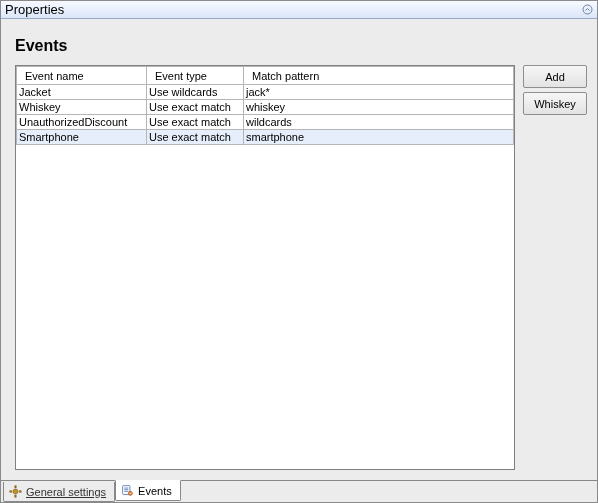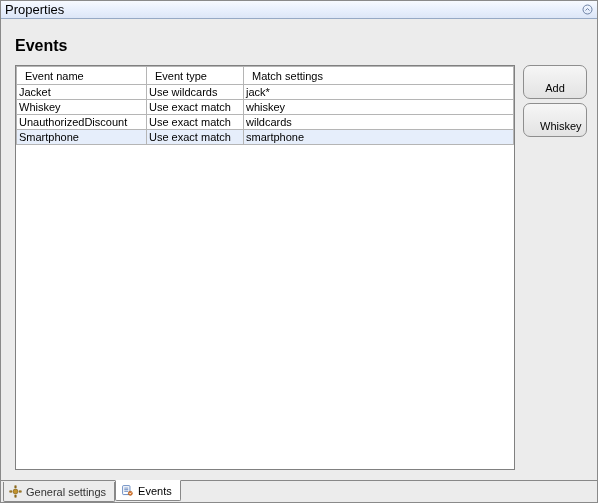--- a/index.html
+++ b/index.html
@@ -113,26 +113,26 @@
     width: 64px;
     display: flex;
     flex-direction: column;
     gap: 4px;
   }
   button.action {
     height: 23px;
     width: 64px;
     background: linear-gradient(#f6f6f6, #e3e3e3);
     border: 1px solid #8e8e8e;
-    border-radius: 7px;
+    border-radius: 2px;
     font-family: inherit;
     font-size: 11px;
     color: #000;
     cursor: pointer;
-    padding: 16px;
+    padding: 4px;
   }
   .tabbar {
     height: 22px;
     background: #ececec;
     border-top: 1px solid #888;
     display: flex;
     align-items: flex-end;
     padding-left: 2px;
   }
   .tab {
@@ -154,20 +154,21 @@
   }
   .tab.active {
     background: #fff;
     color: #000;
     top: -1px;
     height: 21px;
     border-top: 1px solid #fff;
   }
   .tab:not(.active) {
     border-top: 0;
+    text-decoration: underline;
   }
   .tab-icon {
     width: 14px;
     height: 14px;
     display: inline-flex;
     align-items: center;
     justify-content: center;
   }
 </style>
 </head>
@@ -194,21 +195,21 @@
           <table>
             <colgroup>
                 <col class="c1">
                 <col class="c2">
                 <col class="c3">
               </colgroup>
             <thead>
               <tr>
                 <th>Event name</th>
                 <th>Event type</th>
-                <th>Match settings</th>
+                <th>Match pattern</th>
               </tr>
             </thead>
             <tbody id="tbody">
                 <tr>
                   <td>Jacket</td>
                   <td>Use wildcards</td>
                   <td>jack*</td>
                 </tr>
                 <tr>
                   <td>Whiskey</td>

